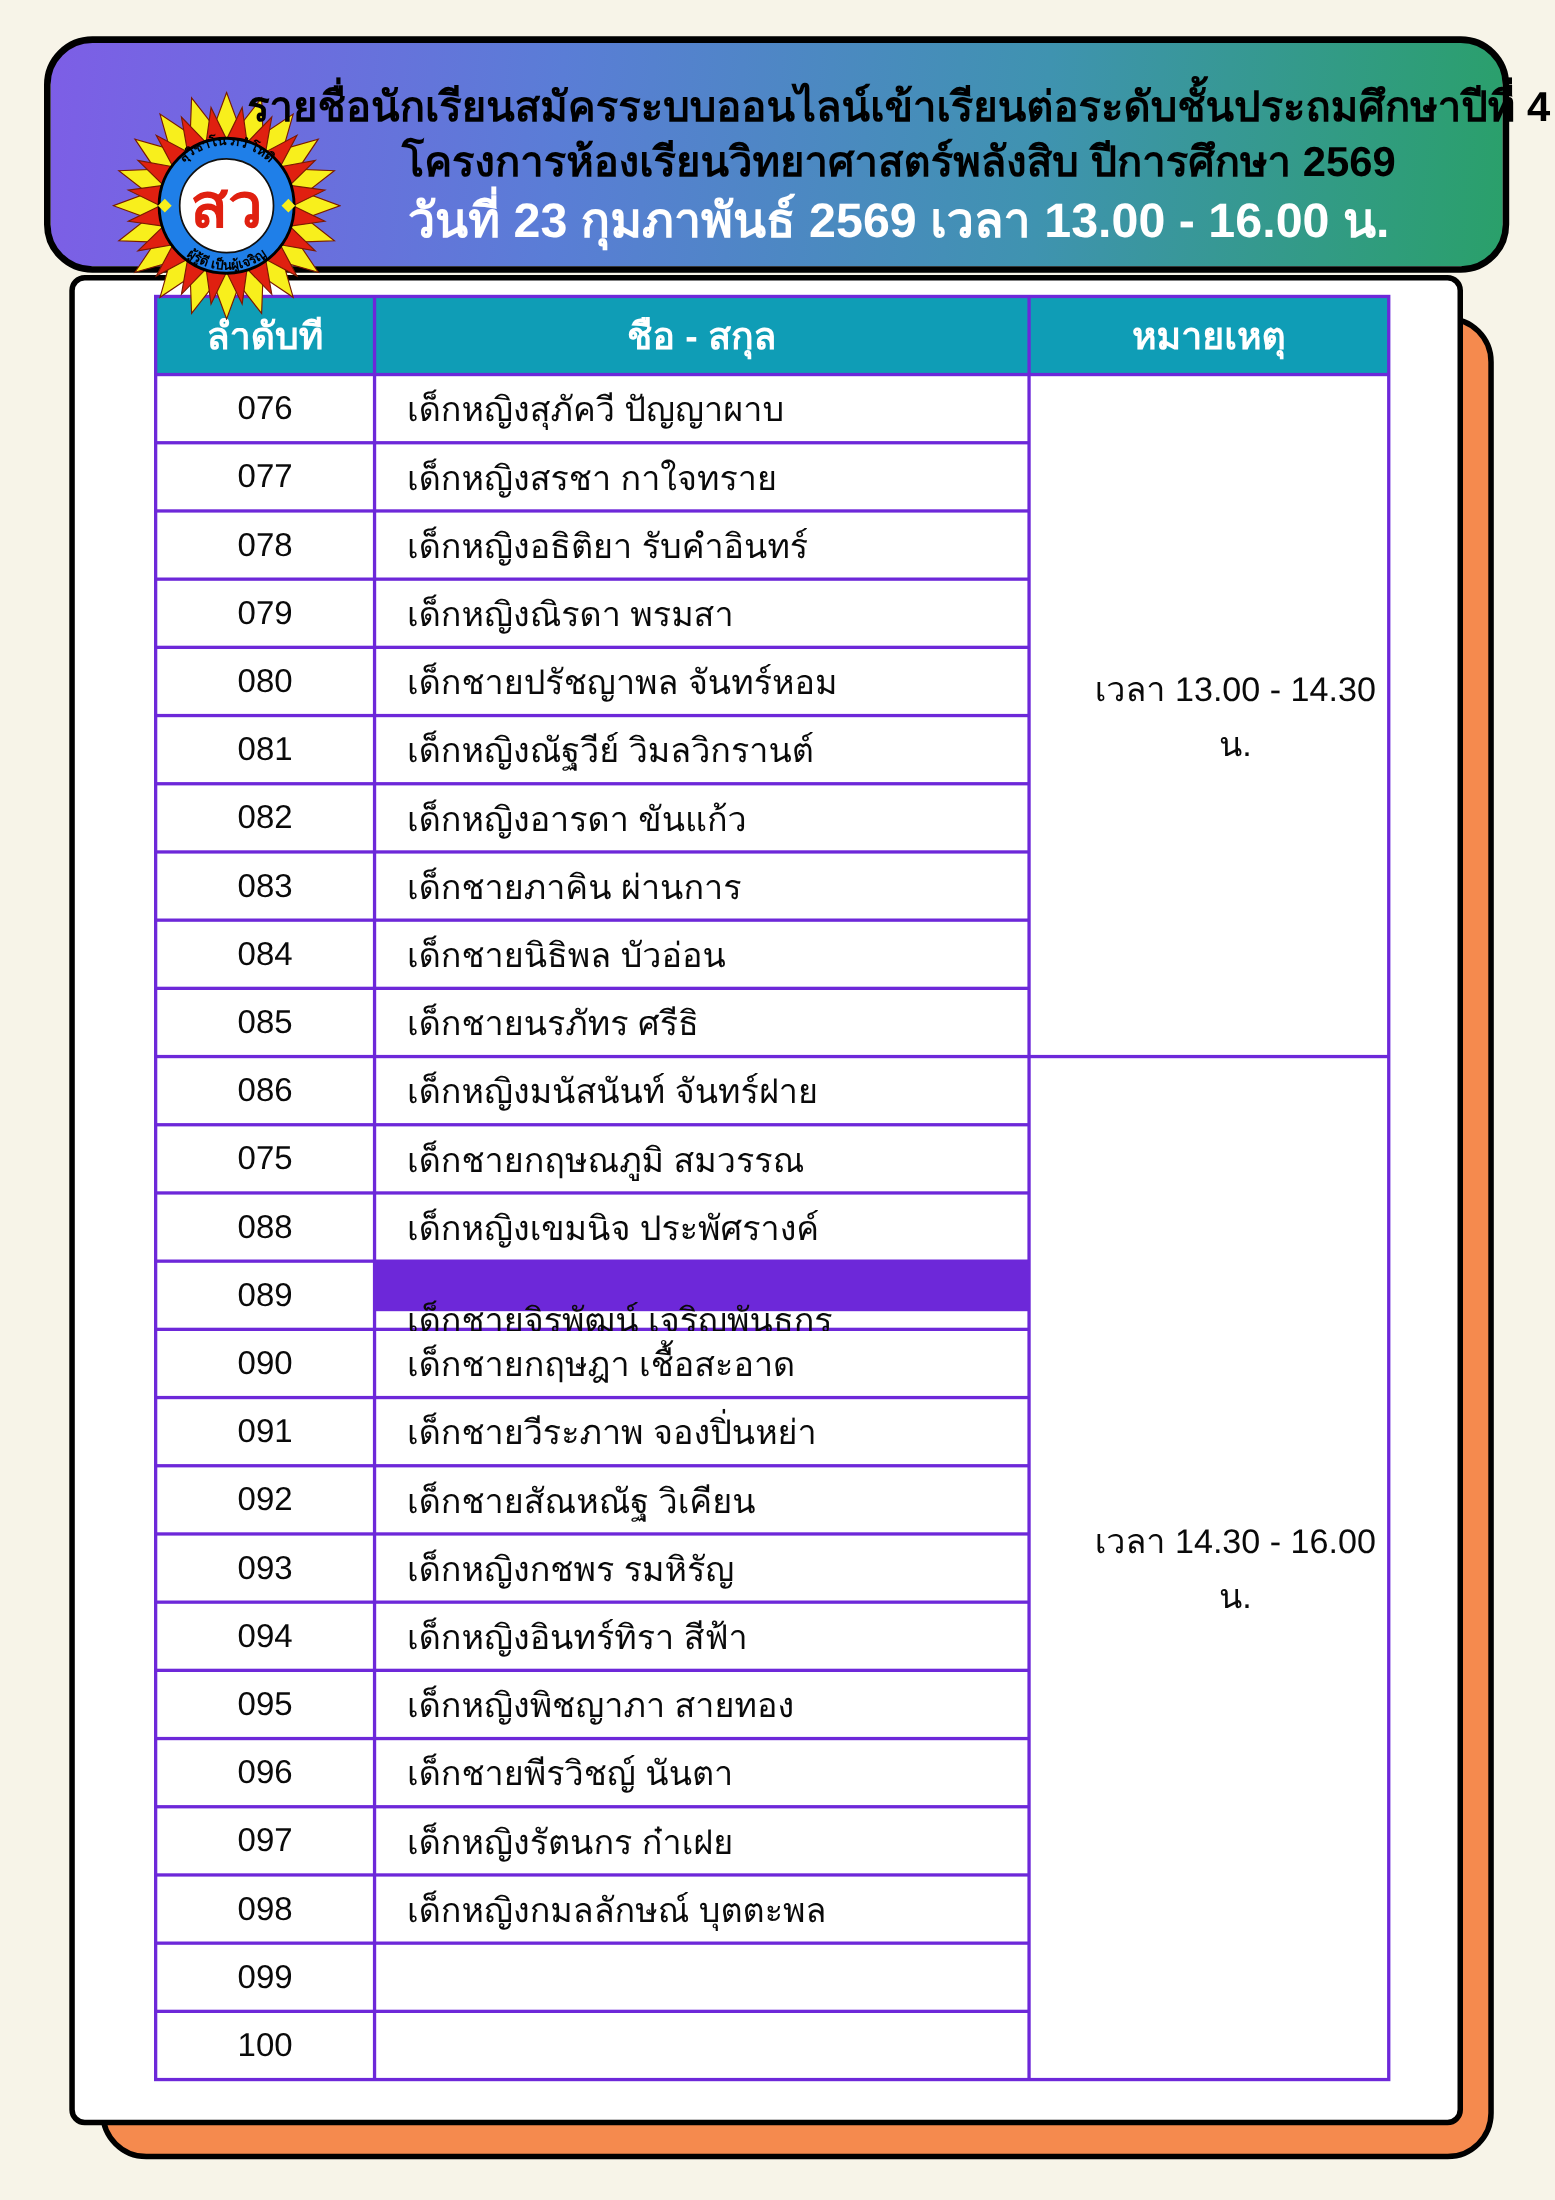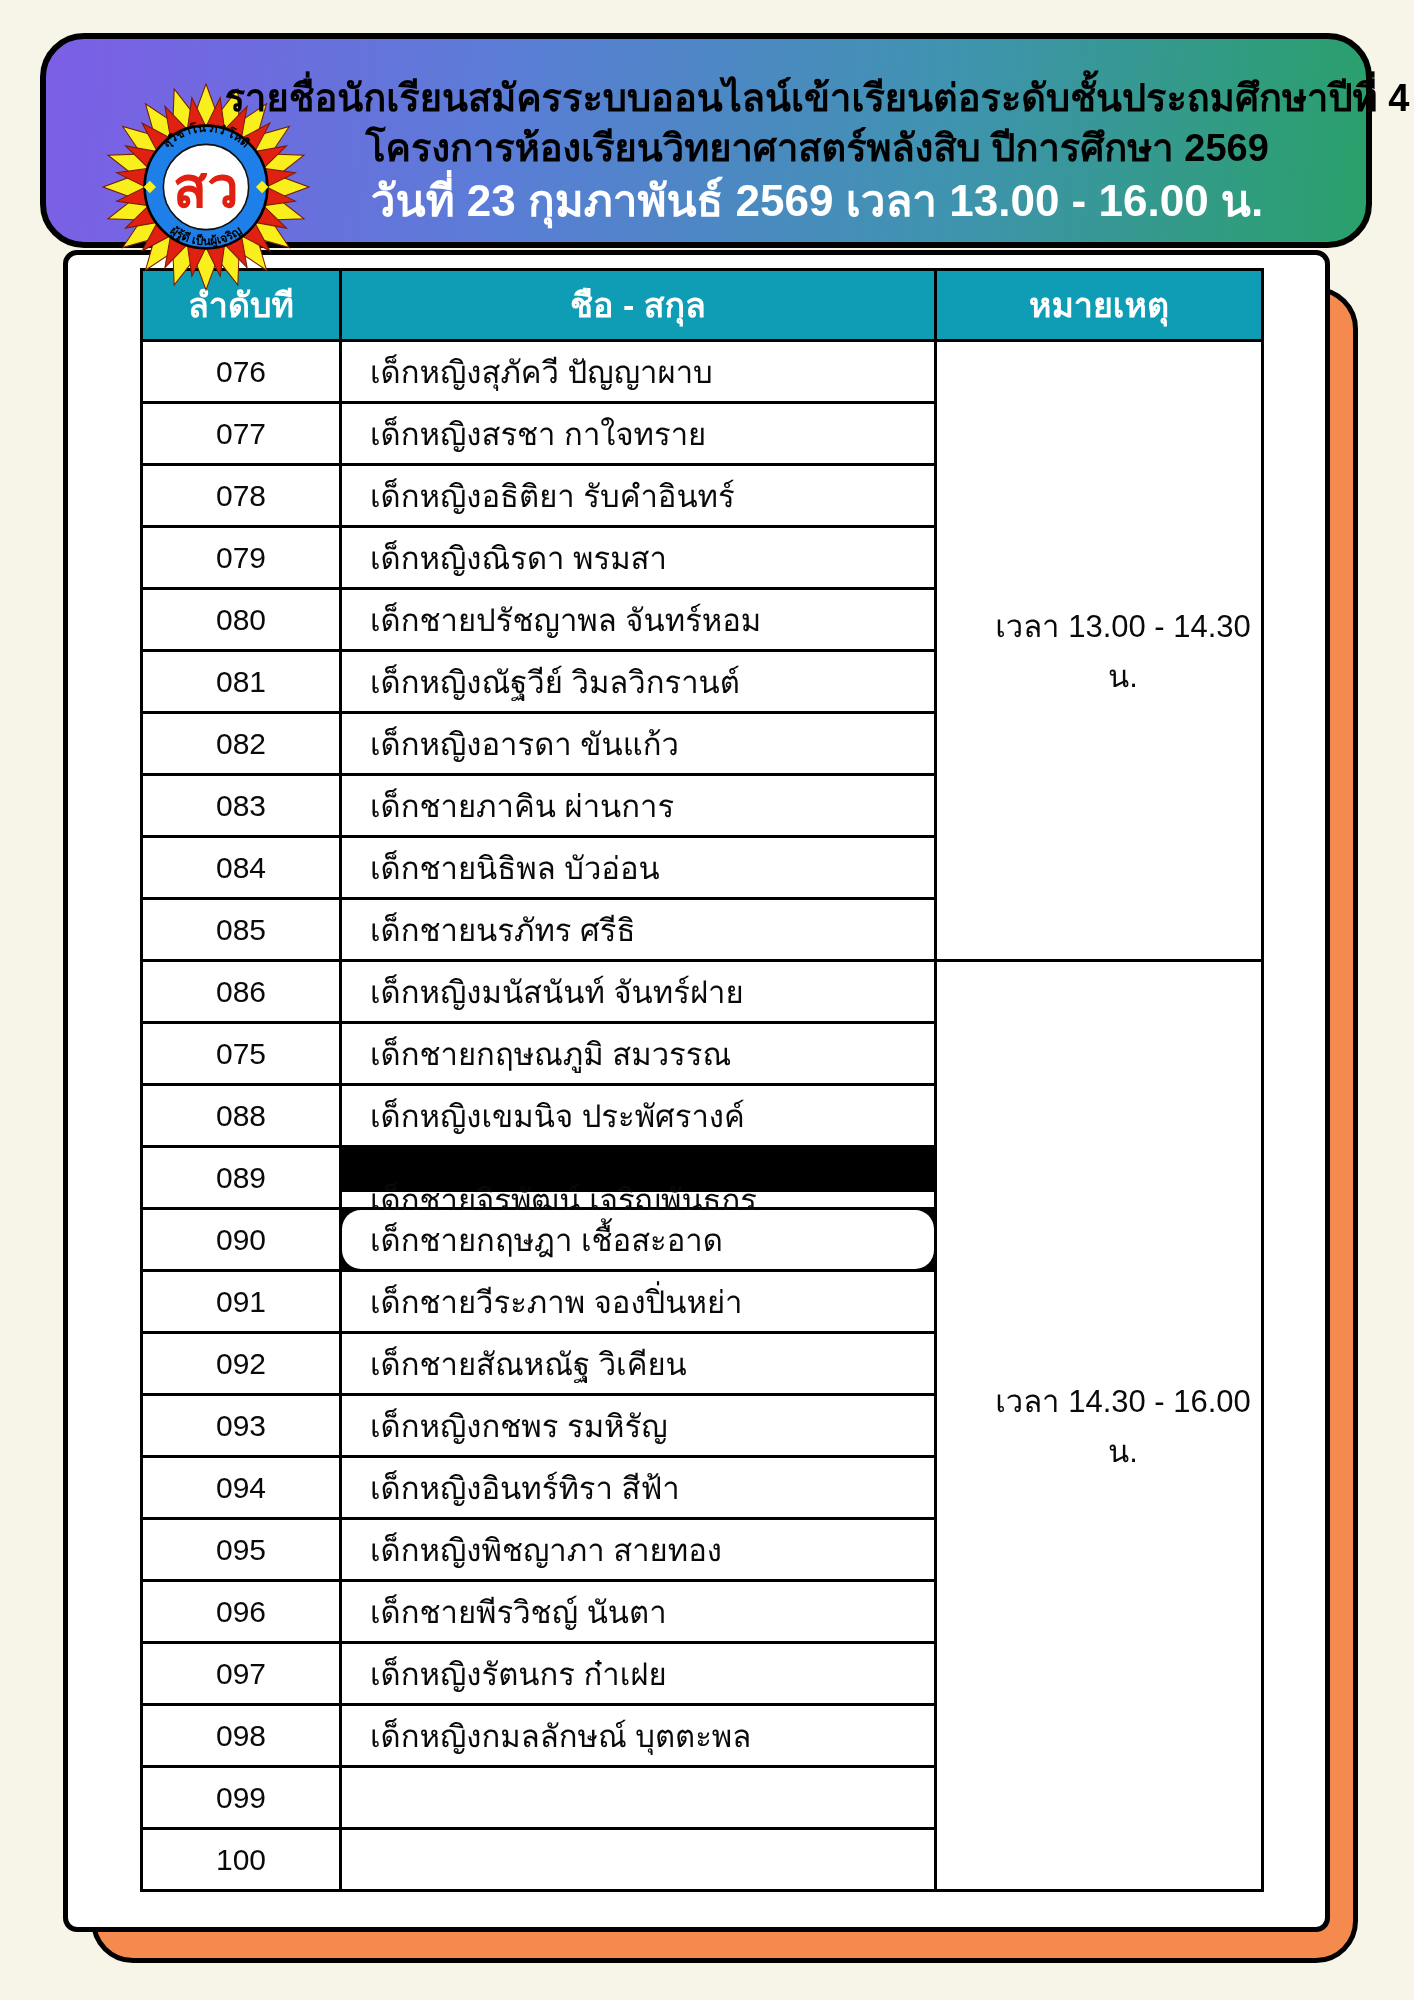--- a/index.html
+++ b/index.html
@@ -30,21 +30,21 @@
     position:absolute;left:238px;top:36px;right:16px;bottom:14px;
     display:flex;flex-direction:column;justify-content:space-between;align-items:center;
     text-align:center;
   }
   .t1,.t2{font-size:38px;font-weight:800;color:#000;line-height:1.25;white-space:nowrap;}
   .t3{font-size:44px;font-weight:800;color:#fff;line-height:1.2;white-space:nowrap;}
   .logo{position:absolute;left:56px;top:44px;width:208px;height:208px;}
   
   .table{
     position:absolute;left:140px;top:268px;width:1124px;box-sizing:border-box;
-    background:#000000;padding:3px;
+    background:#6d28d9;padding:3px;
     display:grid;grid-template-columns:196px 592px 324px;
     grid-template-rows:68px repeat(25,59px);gap:3px;
   }
   .cell{background:#fff;display:flex;align-items:center;color:#0a0a0a;}
   .th{background:#0f9db6;color:#fff;font-weight:700;font-size:34px;justify-content:center;}
   .num{justify-content:center;font-size:30px;text-align:center;}
   .name{justify-content:flex-start;padding-left:28px;font-size:31px;box-sizing:border-box;}
   .remark{justify-content:center;font-size:31px;text-align:center;padding-left:48px;}
 </style>
 </head>
@@ -81,21 +81,21 @@
     <div class="cell name" style="grid-area: 11 / 2;">เด็กชายนรภัทร ศรีธิ</div>
     <div class="cell num" style="grid-area: 12 / 1;">086</div>
     <div class="cell name" style="grid-area: 12 / 2;">เด็กหญิงมนัสนันท์ จันทร์ฝาย</div>
     <div class="cell num" style="grid-area: 13 / 1;">075</div>
     <div class="cell name" style="grid-area: 13 / 2;">เด็กชายกฤษณภูมิ สมวรรณ</div>
     <div class="cell num" style="grid-area: 14 / 1;">088</div>
     <div class="cell name" style="grid-area: 14 / 2;">เด็กหญิงเขมนิจ ประพัศรางค์</div>
     <div class="cell num" style="grid-area: 15 / 1;">089</div>
     <div class="cell name" style="grid-area: 15 / 2; margin-top: 44px;">เด็กชายจิรพัฒน์ เจริญพันธกร</div>
     <div class="cell num" style="grid-area: 16 / 1;">090</div>
-    <div class="cell name" style="grid-area: 16 / 2; border-radius: 19px;">เด็กชายกฤษฎา เชื้อสะอาด</div>
+    <div class="cell name" style="grid-area: 16 / 2;">เด็กชายกฤษฎา เชื้อสะอาด</div>
     <div class="cell num" style="grid-area: 17 / 1;">091</div>
     <div class="cell name" style="grid-area: 17 / 2;">เด็กชายวีระภาพ จองปิ่นหย่า</div>
     <div class="cell num" style="grid-area: 18 / 1;">092</div>
     <div class="cell name" style="grid-area: 18 / 2;">เด็กชายสัณหณัฐ วิเคียน</div>
     <div class="cell num" style="grid-area: 19 / 1;">093</div>
     <div class="cell name" style="grid-area: 19 / 2;">เด็กหญิงกชพร รมหิรัญ</div>
     <div class="cell num" style="grid-area: 20 / 1;">094</div>
     <div class="cell name" style="grid-area: 20 / 2;">เด็กหญิงอินทร์ทิรา สีฟ้า</div>
     <div class="cell num" style="grid-area: 21 / 1;">095</div>
     <div class="cell name" style="grid-area: 21 / 2;">เด็กหญิงพิชญาภา สายทอง</div>

